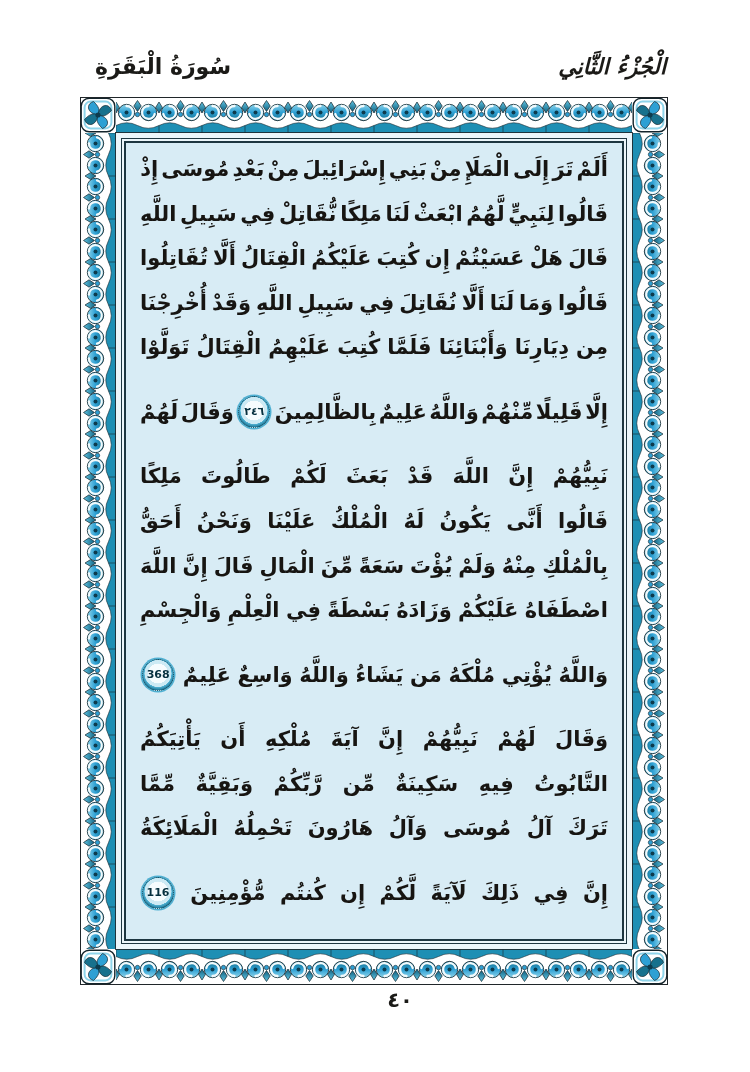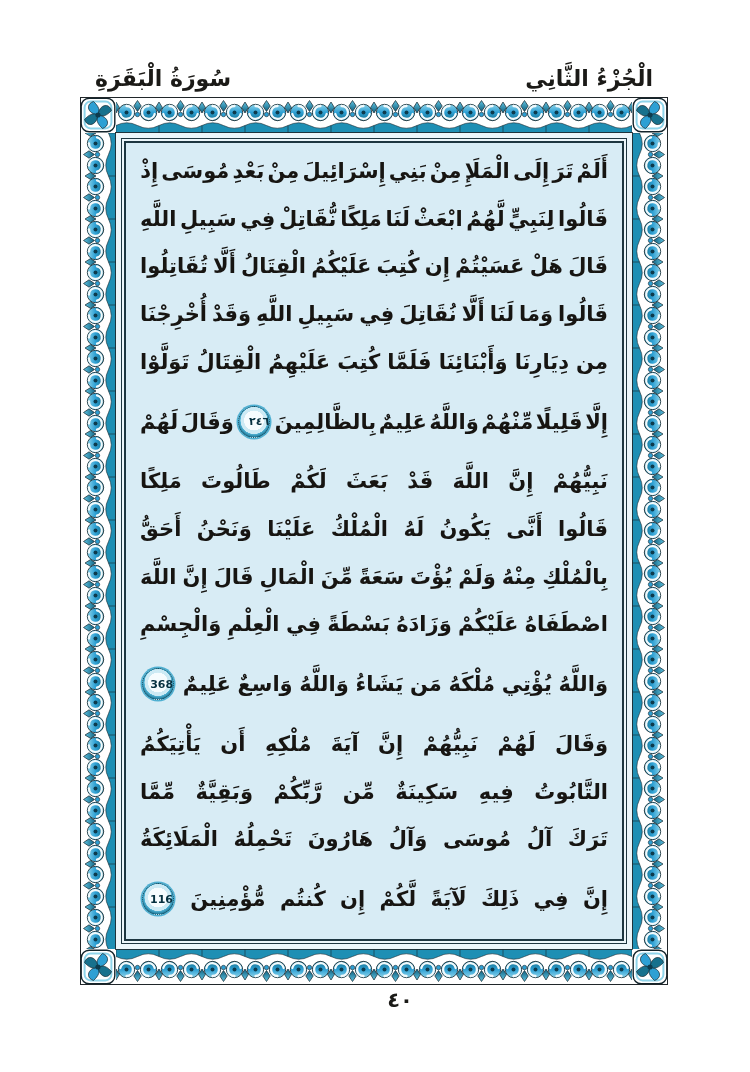--- a/index.html
+++ b/index.html
@@ -3,24 +3,24 @@
 <meta charset="utf-8">
 <style>
   html,body{margin:0;padding:0;}
   body{
     width:750px;height:1072px;position:relative;overflow:hidden;
     background:#ffffff;
     font-family:"DejaVu Sans",sans-serif;
   }
   .running-head{
     position:absolute;top:48px;height:36px;display:flex;align-items:center;
-    font-size:22px;font-weight:bold;color:#1b1a17;direction:rtl;white-space:nowrap;margin-top:12px;
+    font-size:22px;font-weight:bold;color:#1b1a17;direction:rtl;white-space:nowrap;
   }
   .head-left{left:95px;}
-  .head-right{right:97px;}
+  .head-right{right:84px;font-style:italic;}
   .frame-svg{position:absolute;left:80px;top:97px;}
   .panel-gap{
     position:absolute;left:116px;top:133px;width:516px;height:816px;
     background:#ecf6fa;display:flex;align-items:center;justify-content:center;
   }
   .panel{
     box-sizing:border-box;width:500px;height:800px;
     background:#d8ecf5;
     border:2.5px solid #1d3640;
     outline:1px solid #1d3640;outline-offset:2px;
@@ -30,27 +30,27 @@
   }
   .line{
     flex:1 1 auto;
     display:flex;flex-direction:row;justify-content:space-between;align-items:center;
     direction:rtl;white-space:nowrap;
     font-size:21px;font-weight:bold;color:#171512;
   }
   .word{flex:0 0 auto;}
   .verse-badge{
     flex:0 0 auto;width:30px;height:30px;border-radius:50%;
-    display:inline-flex;align-items:center;
+    display:inline-flex;align-items:center;justify-content:center;
     background:radial-gradient(circle at 50% 45%,
       #f6fcfe 0%, #f6fcfe 44%, #cdeaf4 45%, #cdeaf4 60%,
       #53b4d6 61%, #19708e 76%, #0d3b4d 78%, #a9dcee 80%, #cdeaf4 100%);
     border:1px dotted #0d4a5f;
     box-shadow:0 0 0 1.5px #4fb0d2;
-    margin:8px 2px;
+    margin:16px 2px;
   }
   .verse-num{font-size:11px;font-weight:bold;color:#06303f;line-height:1;}
   .page-number{
     position:absolute;left:0;top:988px;width:750px;text-align:center;
     font-size:21px;font-weight:bold;color:#1b1a17;padding-left:25px;
   }
 </style>
 </head>
 <body>
 

